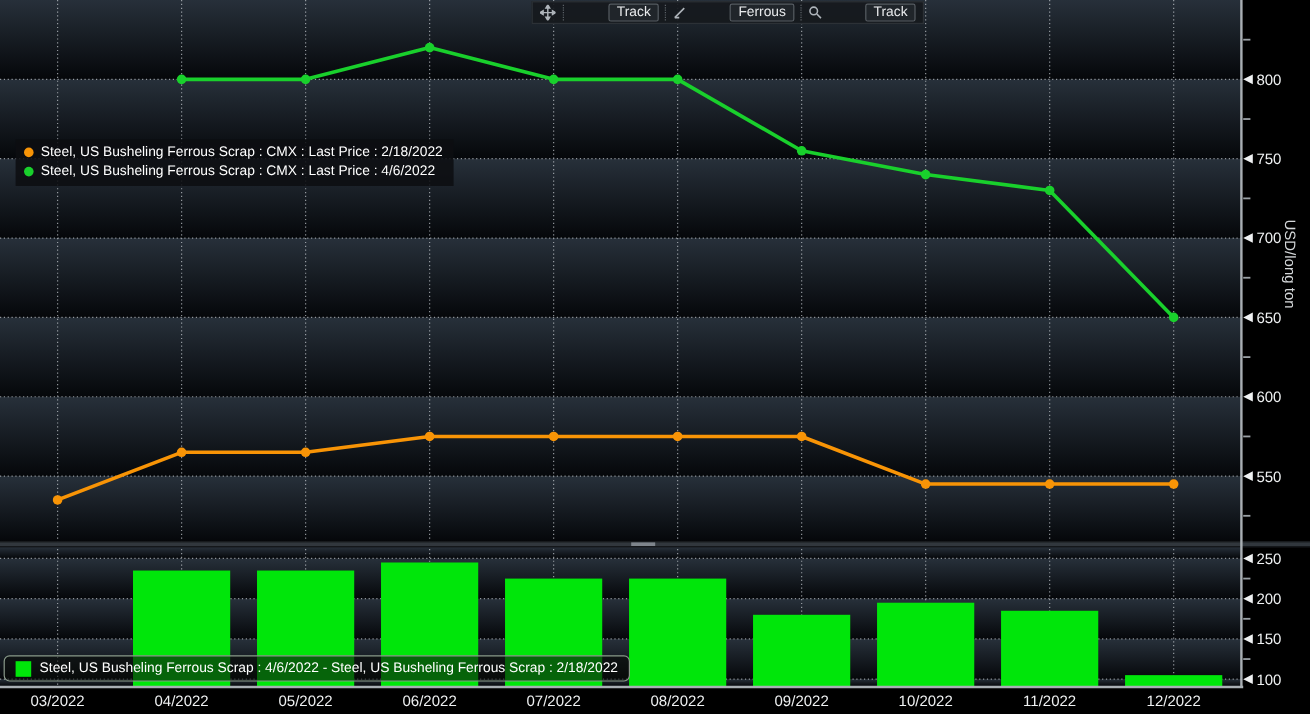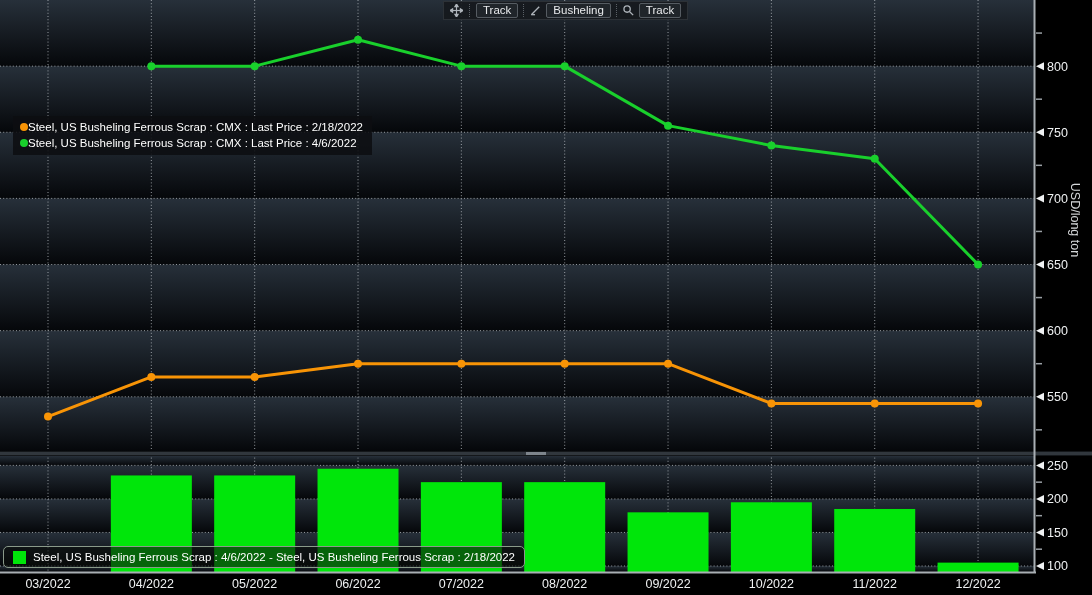--- a/index.html
+++ b/index.html
@@ -5,26 +5,26 @@
   html,body{margin:0;padding:0;background:#000;}
   #app{position:relative;width:1092px;height:595px;background:#000;overflow:hidden;
        font-family:"Liberation Sans", sans-serif;}
   #chart{position:absolute;left:0;top:0;}
   
   .toolbar{position:absolute;left:443px;top:1px;height:17px;display:flex;align-items:center;
            background:rgba(22,25,29,0.92);padding:0 3px;border:1px solid #2c3136;}
   .tgroup{display:flex;align-items:center;gap:4px;padding:0 3px;cursor:pointer;}
   .tsep{width:0;height:13px;border-left:1px dotted #5a6066;margin:0 2px;}
   .tlabel{display:inline-block;border:1px solid #565c62;background:#20252a;color:#e8eaec;
-          font-size:11.5px;line-height:13px;padding:0 6px;border-radius:2px;}
+          font-size:11.5px;line-height:13px;padding:0 6px;border-radius:2px;margin-left:31px;}
   .ticon{width:13px;height:13px;}
   
   .legend{position:absolute;color:#fff;font-size:11.5px;line-height:16px;}
   .legend-top{left:13px;top:116px;background:rgba(12,14,17,0.88);padding:3px 9px 4px 7px;}
-  .lrow{display:flex;align-items:center;white-space:nowrap;cursor:pointer;text-align:center;}
+  .lrow{display:flex;align-items:center;gap:6px;white-space:nowrap;cursor:pointer;text-align:center;}
   .ldot{width:8px;height:8px;border-radius:50%;flex:0 0 auto;}
   .legend-bottom{left:3px;top:546px;display:flex;align-items:center;gap:7px;white-space:nowrap;
                  background:rgba(10,14,10,0.60);border:1px solid #8a9a8a;border-radius:5px;
                  padding:2px 9px;cursor:pointer;}
   .lsq{width:13px;height:13px;flex:0 0 auto;}
 </style>
 </head>
 <body>
 
 <div id="app">
@@ -181,21 +181,21 @@
       <span class="tlabel">Track</span>
     </div>
     <span class="tsep"></span>
     <div class="tgroup">
       <svg class="ticon" viewBox="0 0 14 14">
         <g stroke="#aeb4ba" stroke-width="1.4" fill="none">
           <line x1="2.5" y1="11.5" x2="11" y2="3"></line>
           <line x1="2.5" y1="11.5" x2="6.5" y2="11.5"></line>
         </g>
       </svg>
-      <span class="tlabel">Busheling</span>
+      <span class="tlabel">Ferrous</span>
     </div>
     <span class="tsep"></span>
     <div class="tgroup">
       <svg class="ticon" viewBox="0 0 14 14">
         <g stroke="#aeb4ba" stroke-width="1.4" fill="none">
           <circle cx="5.5" cy="5.5" r="3.4"></circle>
           <line x1="8.3" y1="8.3" x2="12" y2="12"></line>
         </g>
       </svg>
       <span class="tlabel">Track</span>

